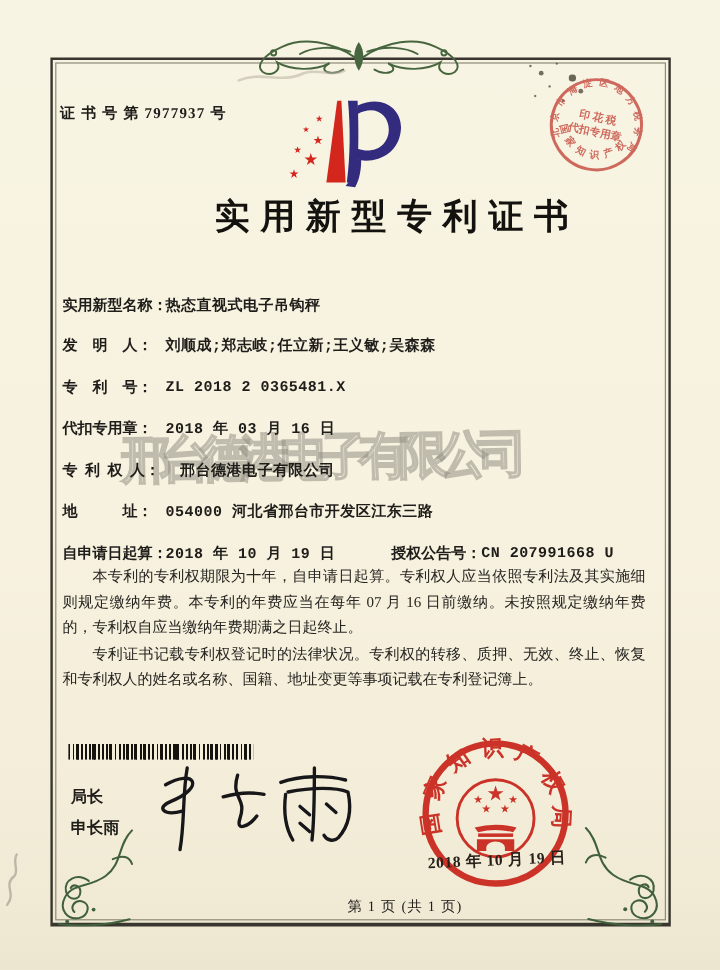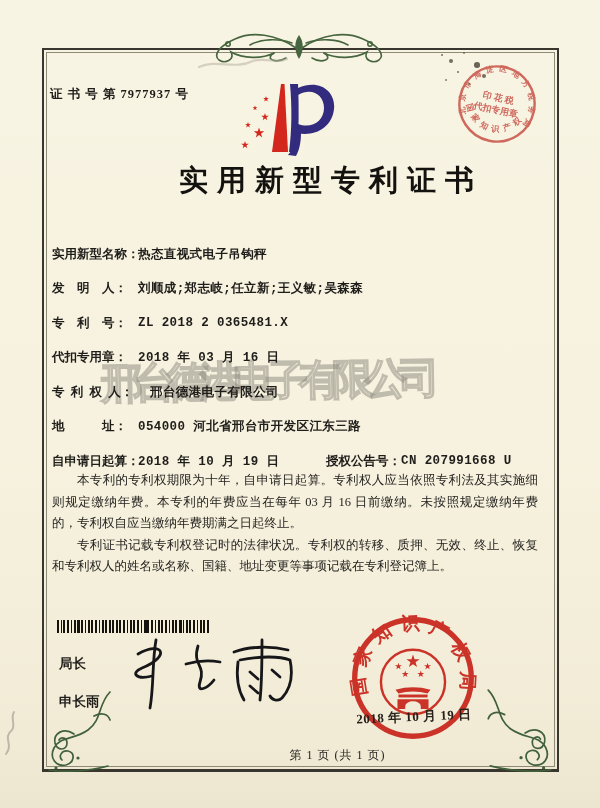--- a/index.html
+++ b/index.html
@@ -30,21 +30,21 @@
   
   .barcode{position:absolute;left:57px;top:620px;width:154px;height:13px;
     background-image:
       repeating-linear-gradient(90deg,#16130e 0 1.5px,transparent 1.5px 3.5px),
       repeating-linear-gradient(90deg,transparent 0 6px,#16130e 6px 8.5px,transparent 8.5px 14px),
       repeating-linear-gradient(90deg,transparent 0 21px,#16130e 21px 23px,transparent 23px 34px);}
   
   .sig-title{position:absolute;left:59px;top:655px;font-size:13.5px;font-weight:bold;
     font-family:Liberation Serif, serif;}
   .sig-name{position:absolute;left:59px;top:681px;font-size:13.5px;font-weight:bold;
-    font-family:"Liberation Sans","DejaVu Sans",sans-serif;margin-top:12px;}
+    font-family:"Liberation Sans","DejaVu Sans",sans-serif;}
   
   .watermark{position:absolute;left:101px;top:353px;font-size:42px;font-weight:bold;
     letter-spacing:-9px;white-space:pre;color:transparent;
     -webkit-text-stroke:1.3px rgba(145,142,132,0.55);transform:rotate(-1deg);z-index:1;}
   .fields,.body-text{z-index:2;}
   
   .seal-date{position:absolute;left:344px;top:708px;width:140px;text-align:center;
     font-size:13px;font-weight:bold;color:#27201a;letter-spacing:0.5px;
     transform:rotate(-2.5deg);white-space:pre;z-index:4;}
   .footer{position:absolute;left:42px;top:747px;width:591px;text-align:center;
@@ -181,21 +181,21 @@
       <span class="flabel">自申请日起算：</span>
       <span class="fvalue">2018 年 10 月 19 日</span>
       <span class="grant-group">
         <span>授权公告号：</span>
         <span class="fvalue">CN 207991668 U</span>
       </span>
     </div>
   </div>
 
   <div class="body-text">
-    <p>本专利的专利权期限为十年，自申请日起算。专利权人应当依照专利法及其实施细则规定缴纳年费。本专利的年费应当在每年 03 月 16 日前缴纳。未按照规定缴纳年费的，专利权自应当缴纳年费期满之日起终止。</p>
+    <p>本专利的专利权期限为十年，自申请日起算。专利权人应当依照专利法及其实施细则规定缴纳年费。本专利的年费应当在每年 07 月 16 日前缴纳。未按照规定缴纳年费的，专利权自应当缴纳年费期满之日起终止。</p>
     <p>专利证书记载专利权登记时的法律状况。专利权的转移、质押、无效、终止、恢复和专利权人的姓名或名称、国籍、地址变更等事项记载在专利登记簿上。</p>
   </div>
 
   <div class="barcode"></div>
 
   <div class="sig-title">局长</div>
   <div class="sig-name">申长雨</div>
 
   <svg class="abs" style="left:122px;top:630px;" width="180" height="88" viewBox="0 0 180 88">
     <g stroke="#17171a" stroke-width="2.8" fill="none" stroke-linecap="round" stroke-linejoin="round">

